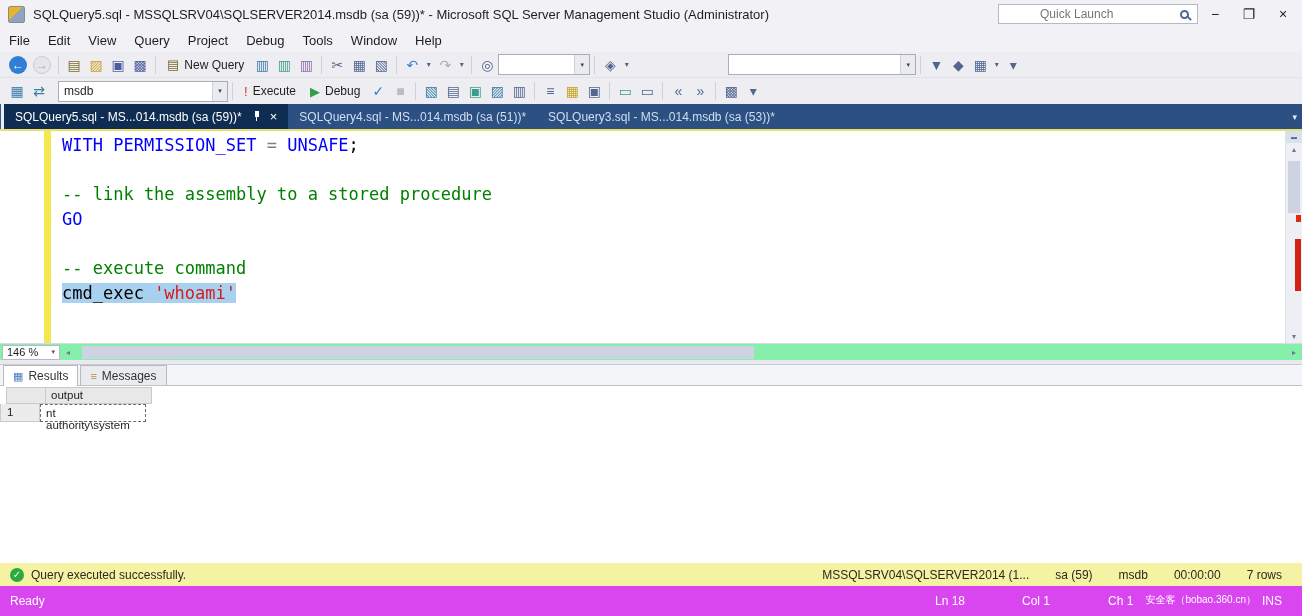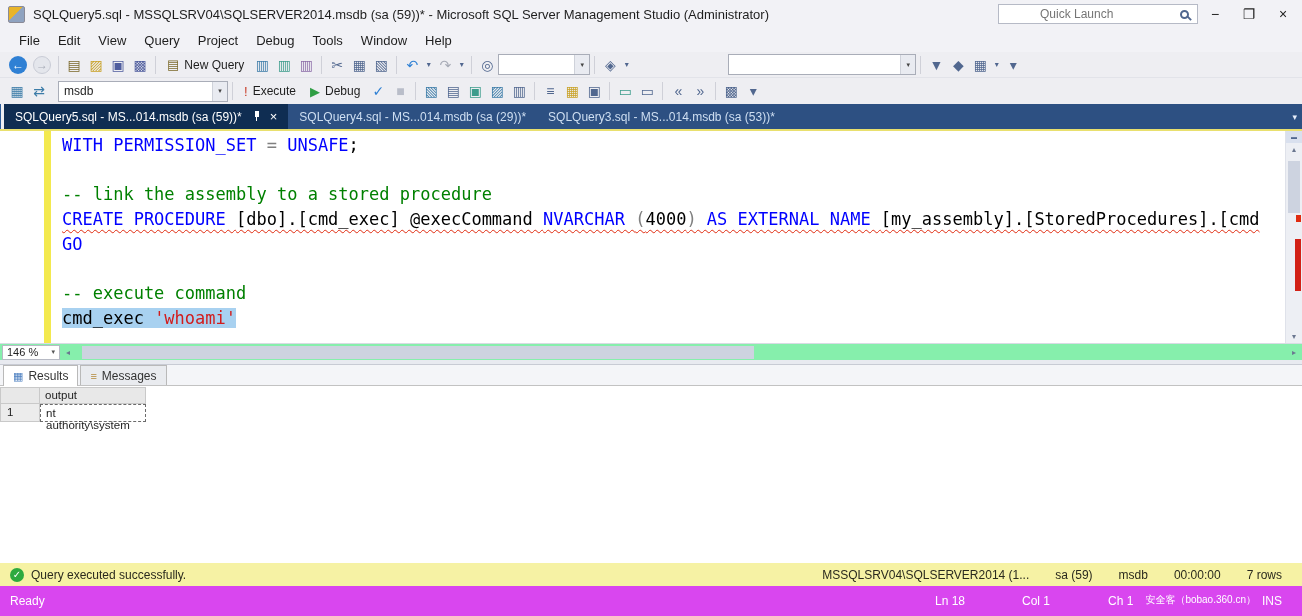--- a/index.html
+++ b/index.html
@@ -27,21 +27,21 @@
   .qlmag { position:relative; width:9px; height:9px; border:2px solid #51678f;
            border-radius:50%; margin-right:8px; flex:0 0 auto; }
   .qlmag::after { content:""; position:absolute; width:6px; height:2px; background:#51678f;
                   transform:rotate(45deg); right:-5px; bottom:-2px; }
   .winbtns { position:absolute; right:2px; top:0; height:28px; display:flex; }
   .winbtn { width:34px; height:28px; display:flex; align-items:center; justify-content:center;
             font-size:14px; color:#222; }
 
   
   .menubar { position:absolute; top:28px; left:0; width:100%; height:24px;
-             display:flex; align-items:center; padding-left:10px; background:#f2f2f6; }
+             display:flex; align-items:center; padding-left:0; background:#f2f2f6; }
   .mitem { padding:3px 9px; white-space:nowrap; }
 
   
   .toolbar { position:absolute; left:0; width:100%; height:26px; display:flex;
              align-items:center; padding-left:6px; background:#eeeef2; }
   .tb1 { top:52px; border-bottom:1px solid #e2e3e9; }
   .tb2 { top:78px; }
   .ticon { width:22px; height:22px; display:flex; align-items:center; justify-content:center;
            font-size:14px; color:#51678f; flex:0 0 auto; }
   .circ { width:18px; height:18px; border-radius:50%; background:#2f80d4; color:#fff;
@@ -109,21 +109,21 @@
   
   .results { position:absolute; top:364px; left:0; width:100%; height:199px;
              background:#fff; border-top:1px solid #c8cbd4; }
   .rtabs { height:21px; display:flex; align-items:flex-end; padding-left:3px;
            background:#f4f5f8; border-bottom:1px solid #c2c2c2; }
   .rtab { display:flex; align-items:center; height:20px; padding:0 9px; font-size:12px;
           border:1px solid #b9b9b9; border-bottom:none; background:#e9ebef; margin-right:2px; color:#333; }
   .rtab.active { background:#fff; height:21px; margin-bottom:-1px; }
   .rticon { margin-right:5px; font-size:11px; }
   .grid { position:absolute; top:22px; left:0; right:0; bottom:0; background:#fff; }
-  .ghead { display:flex; height:17px; }
+  .ghead { display:flex; height:17px;padding-left:6px; }
   .gcorner { width:40px; background:#e8e8e8; border:1px solid #c9c9c9; }
   .ghcell { width:106px; background:#e8e8e8; border:1px solid #c9c9c9; border-left:none;
             font-size:11.5px; padding:1px 5px; color:#222; }
   .grow2 { display:flex; height:18px; }
   .gnum { width:40px; background:#ececec; border:1px solid #c9c9c9; border-top:none;
           font-size:11.5px; padding:2px 6px; }
   .gcellsel { width:106px; border:1px dashed #6b6b6b; font-size:11.5px; padding:2px 5px; background:#fff; }
 
   
   .sqlstatus { position:absolute; top:563px; left:0; width:100%; height:23px;
@@ -262,36 +262,35 @@
       <span class="ticon" style="color: rgb(81, 103, 143);">▾</span>
     </div>
 
   <div class="tabstrip" id="tabstrip">
       <span class="dtab active">
         <span class="tlabel">SQLQuery5.sql - MS...014.msdb (sa (59))*</span>
         <span class="pin"></span>
         <span class="tclose">×</span>
       </span>
       <span class="dtab">
-        <span class="tlabel">SQLQuery4.sql - MS...014.msdb (sa (29))*</span>
+        <span class="tlabel">SQLQuery4.sql - MS...014.msdb (sa (51))*</span>
       </span>
       <span class="dtab">
         <span class="tlabel">SQLQuery3.sql - MS...014.msdb (sa (53))*</span>
       </span>
       <span class="tabovf">▾</span>
     </div>
 
   <div class="editor">
     <div class="gutter"></div>
     <div class="changebar"></div>
     <div class="code" id="code">
         <div class="codeline"><span class="kw">WITH PERMISSION_SET </span><span class="op">= </span><span class="kw">UNSAFE</span><span class="pl">;</span></div>
         <div class="codeline"></div>
         <div class="codeline"><span class="cm">-- link the assembly to a stored procedure</span></div>
-        <div class="codeline"><span class="squig"><span class="kw">CREATE PROCEDURE </span><span class="pl">[dbo].[cmd_exec] @execCommand </span><span class="kw">NVARCHAR </span><span class="op">(</span><span class="pl">4000</span><span class="op">) </span><span class="kw">AS EXTERNAL NAME </span><span class="pl">[my_assembly].[StoredProcedures].[cmd</span></span></div>
         <div class="codeline"><span class="kw">GO</span></div>
         <div class="codeline"></div>
         <div class="codeline"><span class="cm">-- execute command</span></div>
         <div class="codeline"><span class="pl sel">cmd_exec </span><span class="str sel">'whoami'</span></div>
       </div>
     <div class="vscroll">
       <span class="vsplit">▬</span>
       <span class="vup">▴</span>
       <span class="vthumb"></span>
       <span class="vmark1"></span>

